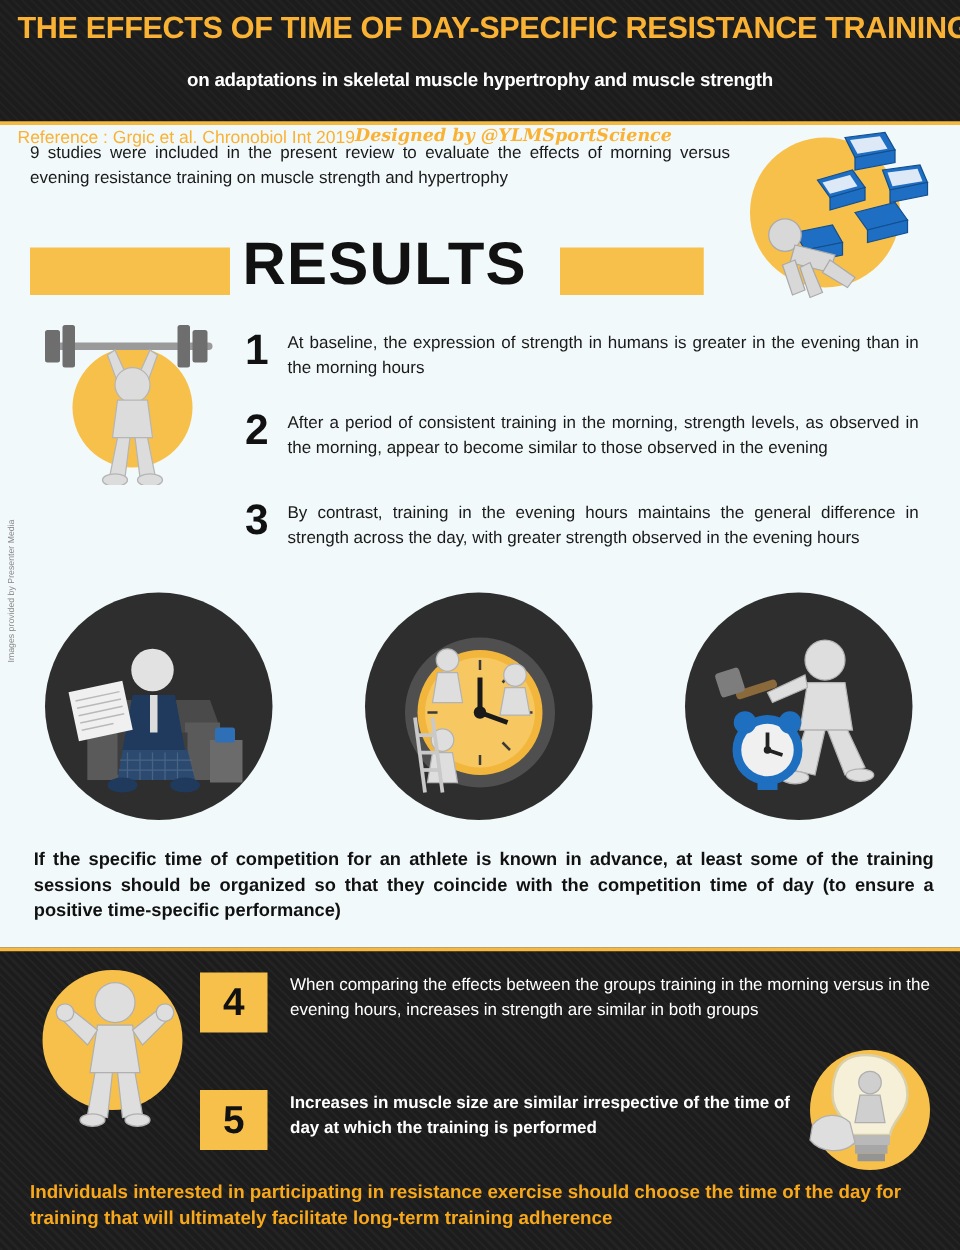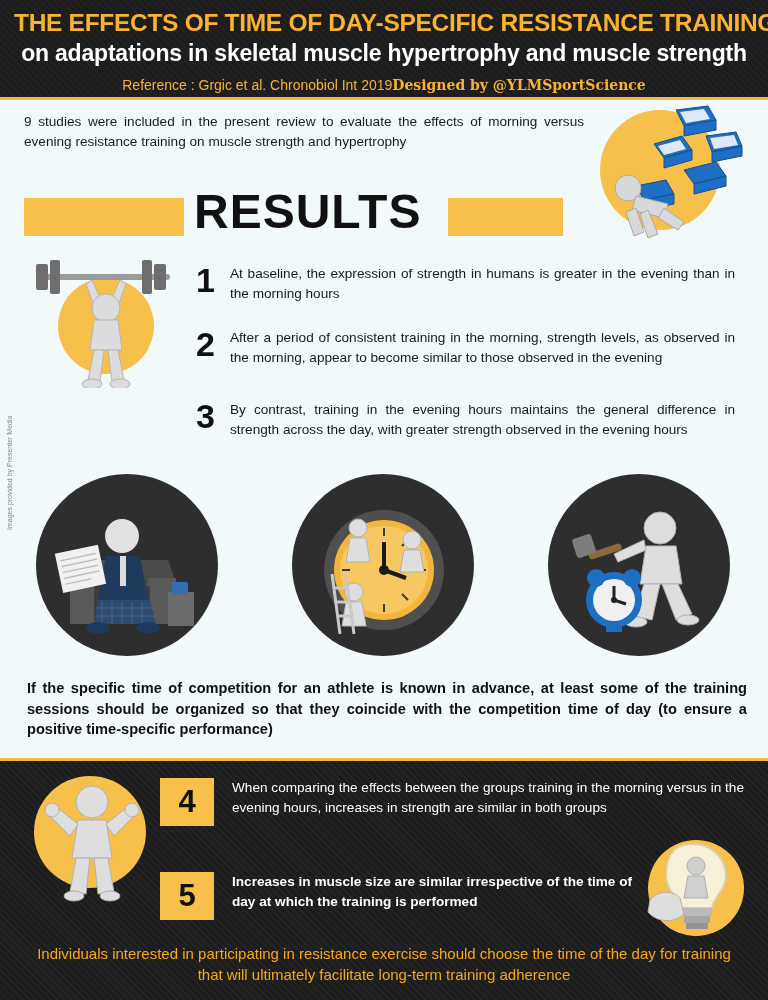--- a/index.html
+++ b/index.html
@@ -26,33 +26,33 @@
     color: #f9b233;
     font-size: 24.5px;
     font-weight: bold;
     letter-spacing: -0.3px;
     line-height: 1.05;
     text-align: center;
     white-space: nowrap;
   }
   .header h2 {
     color: #ffffff;
-    font-size: 23px;
+    font-size: 15px;
     font-weight: bold;
     text-align: center;
-    margin-top: 4px;
+    margin-top: 20px;
     letter-spacing: -0.2px;
     white-space: nowrap;
   }
   .header-bottom {
-    display: flex; justify-content: center; align-items: flex-end;
-    margin-top: 10px;
+    display: flex; justify-content: flex-start; align-items: flex-end;
+    margin-top: 28px;
   }
   .reference { color: #f9b233; font-size: 14px; }
-  .designed  { color: #f9b233; font-size: 14px; font-weight: bold;
+  .designed  { color: #f9b233; font-size: 14px; font-style: italic; font-weight: bold;
                font-family: "DejaVu Serif", serif; }
 
   
   .intro {
     position: absolute; top: 112px; left: 24px; width: 560px;
     font-size: 13.6px; color: #1a1a1a; line-height: 1.45; text-align: justify;
   }
 
   
   .results-row { position: absolute; top: 192px; left: 24px; width: 720px; height: 50px; }
@@ -125,22 +125,22 @@
   #num4 { left: 160px; top: 778px; }
   #txt4 { left: 232px; top: 778px; width: 512px; }
   #num5 { left: 160px; top: 872px; }
   #txt5 { left: 232px; top: 872px; width: 400px; font-weight: bold; }
 
   #bottom-figure-circle { left: 34px; top: 776px; width: 112px; height: 112px; }
   #bulb-circle { left: 648px; top: 840px; width: 96px; height: 96px; }
 
   .final-note {
     position: absolute; left: 24px; top: 944px; width: 720px;
-    color: #f7a81b; font-size: 15px; font-weight: normal;
-    line-height: 1.38; text-align: center;
+    color: #f7a81b; font-size: 15px; font-weight: bold;
+    line-height: 1.38; 
   }
 
   
   svg { display: block; }
 </style>
 </head>
 <body>
 
 <div class="page">
 

